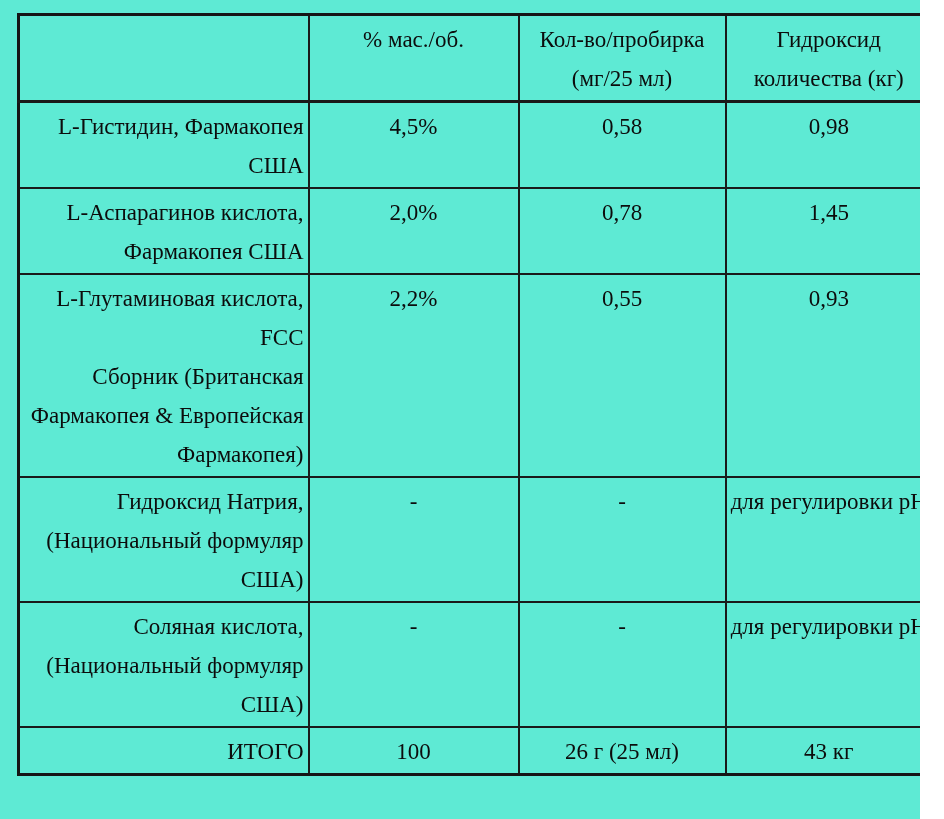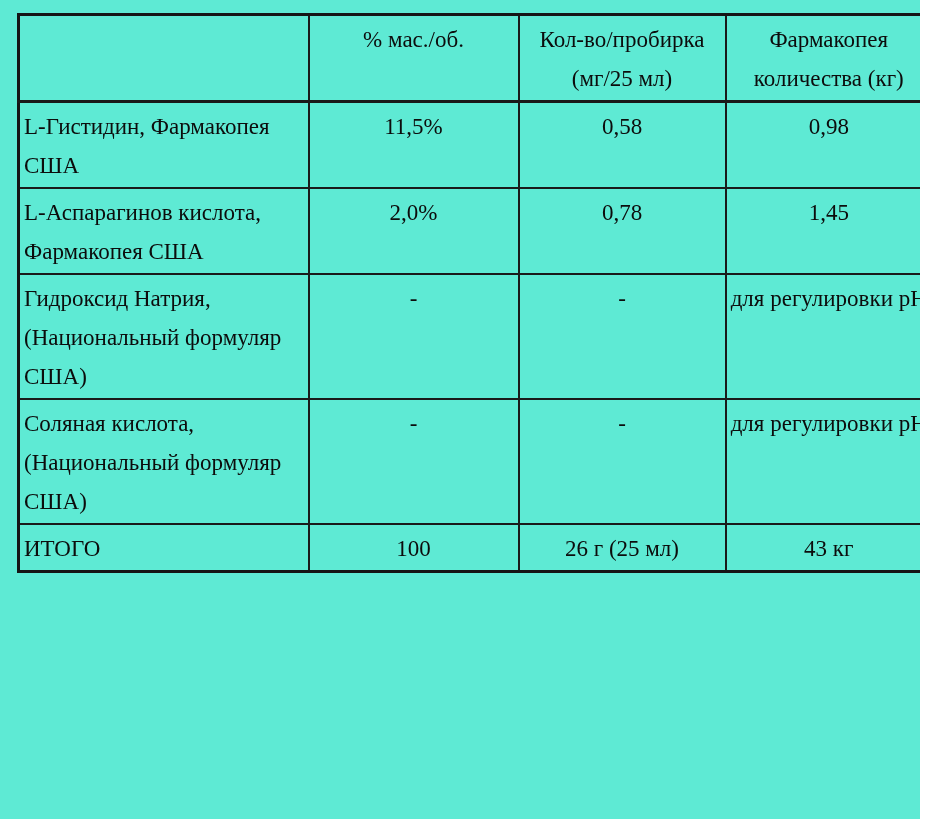--- a/index.html
+++ b/index.html
@@ -34,21 +34,21 @@
     white-space: pre-line;
     padding: 4px 4px 2px 4px;
     overflow: hidden;
   }
   
   col.c-name { width: 290px; }
   col.c-pct  { width: 210px; }
   col.c-qty  { width: 207px; }
   col.c-calc { width: 207px; }
   
-  td.name-col { text-align: left; padding-left: 7px; }
+  td.name-col { text-align: right; padding-left: 7px; }
   td.val-col  { text-align: center; }
   
   tr.h-header { height: 78px; }
   tr.h-r0 { height: 79px; }
   tr.h-r1 { height: 78px; }
   tr.h-r2 { height: 200px; }
   tr.h-r3 { height: 120px; }
   tr.h-r4 { height: 118px; padding-left: 16px; }
   tr.h-r5 { height: 78px; }
   tr.h-r6 { height: 44px; }
@@ -66,36 +66,46 @@
       <col class="c-pct">
       <col class="c-qty">
       <col class="c-calc">
     </colgroup>
     <tbody>
       <tr class="h-header">
         <td class="name-col"></td>
         <td class="val-col">% мас./об.</td>
         <td class="val-col">Кол-во/пробирка
 (мг/25 мл)</td>
-        <td class="val-col">Фармакопея
+        <td class="val-col">Гидроксид
 количества (кг)</td>
       </tr>
       <tr class="h-r0">
         <td class="name-col">L-Гистидин, Фармакопея
 США</td>
-        <td class="val-col">11,5%</td>
+        <td class="val-col">4,5%</td>
         <td class="val-col">0,58</td>
         <td class="val-col">0,98</td>
       </tr>
       <tr class="h-r1">
         <td class="name-col">L-Аспарагинов кислота,
 Фармакопея США</td>
         <td class="val-col">2,0%</td>
         <td class="val-col">0,78</td>
         <td class="val-col">1,45</td>
+      </tr>
+      <tr class="h-r2">
+        <td class="name-col">L-Глутаминовая кислота,
+FCC
+Сборник (Британская
+Фармакопея &amp; Европейская
+Фармакопея)</td>
+        <td class="val-col">2,2%</td>
+        <td class="val-col">0,55</td>
+        <td class="val-col">0,93</td>
       </tr>
       <tr class="h-r3">
         <td class="name-col">Гидроксид Натрия,
 (Национальный формуляр
 США)</td>
         <td class="val-col">-</td>
         <td class="val-col">-</td>
         <td class="val-col">для регулировки pH</td>
       </tr>
       <tr class="h-r4">

